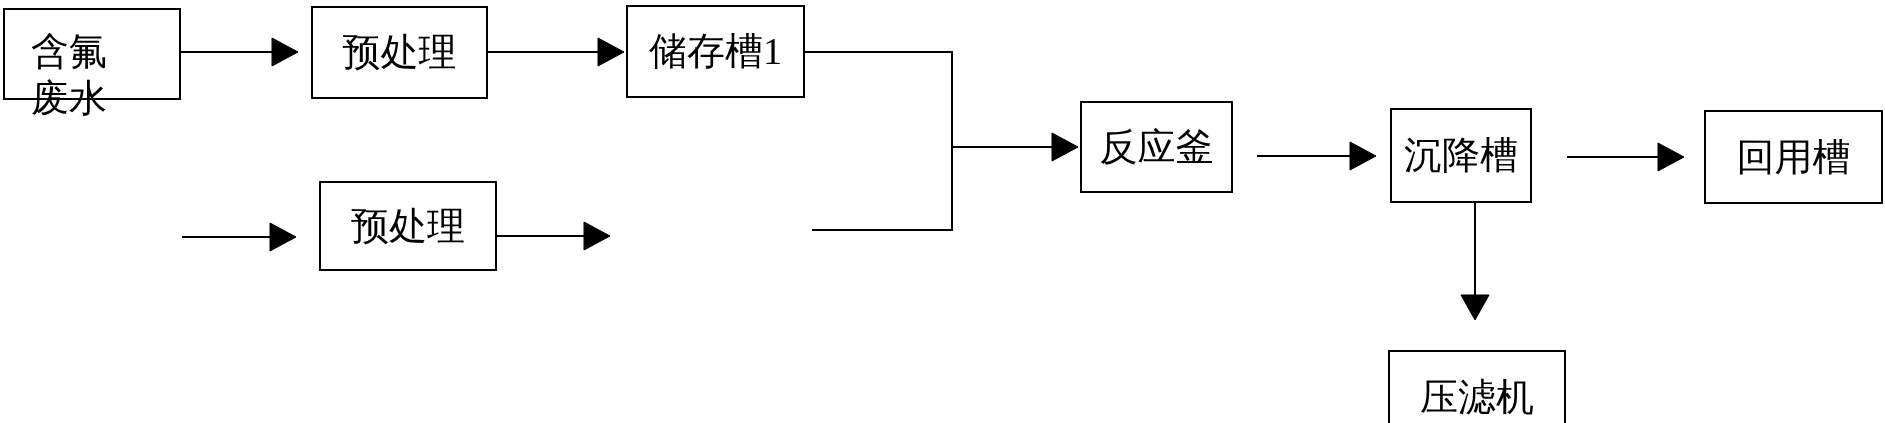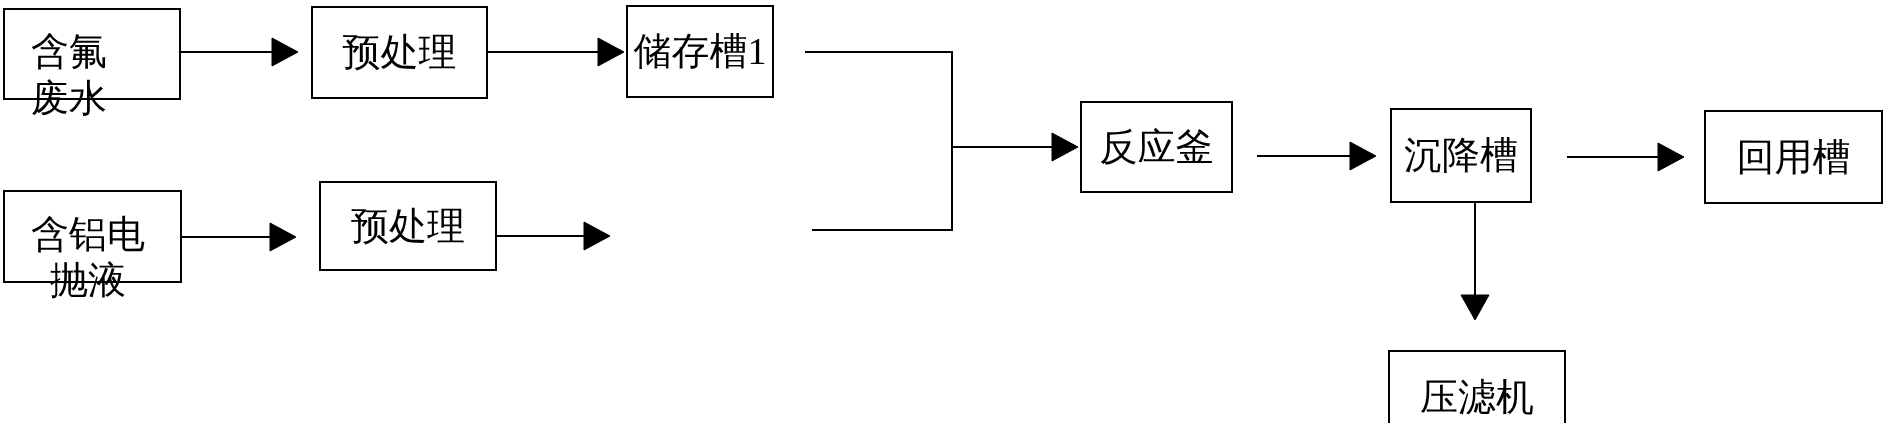--- a/index.html
+++ b/index.html
@@ -46,21 +46,21 @@
     line-height: 1.22;
     color: #000000;
     white-space: pre-line;
     text-align: center;
   }
   .node.source {
     justify-content: flex-start;
     padding-left: 26px;
   }
   .node.source .node-label {
-    text-align: center;
+    text-align: right;
     margin-top: 41px;
   }
 </style>
 </head>
 <body>
 
 <div class="canvas">
 
   <svg class="arrow-layer" viewBox="0 0 1885 423" xmlns="http://www.w3.org/2000/svg">
 
@@ -111,28 +111,24 @@
 
   <div class="node source" style="left:3px; top:8px; width:178px; height:92px;">
     <span class="node-label">含氟
 废水</span>
   </div>
 
   <div class="node" style="left:311px; top:6px; width:177px; height:93px;">
     <span class="node-label">预处理</span>
   </div>
 
-  <div class="node" style="left:626px; top:5px; width:148px; height:93px;">
+  <div class="node" style="left:626px; top:5px; width:179px; height:93px;">
     <span class="node-label">储存槽1</span>
   </div>
 
-  <div class="node source" style="left:3px; top:190px; width:179px; height:93px;">
-    <span class="node-label">含铝电
-抛液</span>
-  </div>
 
   <div class="node" style="left:319px; top:181px; width:178px; height:90px;">
     <span class="node-label">预处理</span>
   </div>
 
 
   <div class="node" style="left:1080px; top:101px; width:153px; height:92px;">
     <span class="node-label">反应釜</span>
   </div>
 

